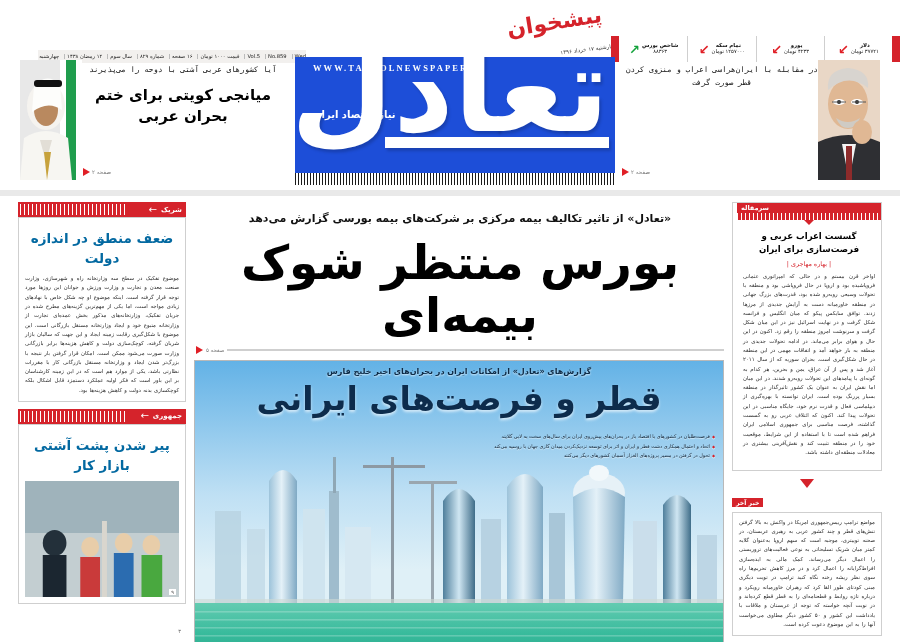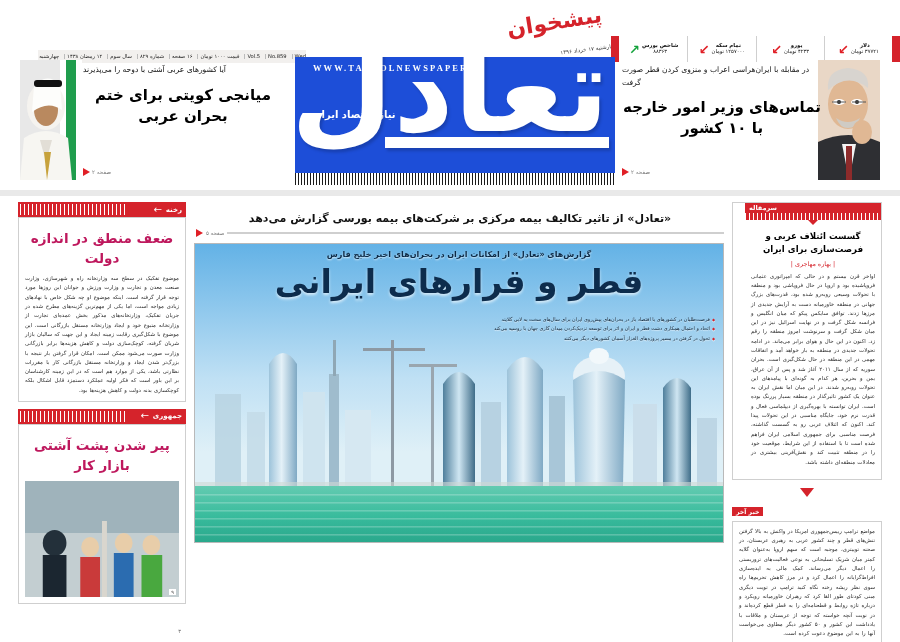--- a/index.html
+++ b/index.html
@@ -86,22 +86,23 @@
   .barcode{
     position:absolute;left:295px;top:173px;width:320px;height:12px;
     background:repeating-linear-gradient(to right,#1a1a1a 0 1px,#fff 1px 3px,#1a1a1a 3px 4px,#fff 4px 6px);
   }
 
   
   .side-head{position:absolute;top:60px;width:200px;height:118px;}
   .side-left{left:83px;}
   .side-right{right:78px;margin-left:32px;}
   .sh-kicker{
-    font-size:7.6px;line-height:1.65;color:#111;text-align:left;direction:rtl;
+    font-size:7.6px;line-height:1.65;color:#111;text-align:center;direction:rtl;
     padding-top:4px;
+    font-family:Liberation Mono, monospace;
   }
   .sh-title{
     font-size:15px;font-weight:bold;line-height:1.42;color:#000;
     text-align:center;direction:rtl;margin-top:8px;
   }
   .sh-page{
     position:absolute;bottom:2px;left:0;
     display:flex;align-items:center;gap:2px;direction:ltr;
   }
   .tri-l{width:0;height:0;border-top:4px solid transparent;border-bottom:4px solid transparent;border-left:7px solid #e01f26;}
@@ -128,21 +129,21 @@
   .secbar .combtxt{font-size:7px;color:#fff;font-weight:bold;white-space:nowrap;}
   .secbar .arrowglyph{font-size:10px;color:#fff;line-height:1;}
   .secbar .ticks{
     position:absolute;right:60px;left:2px;top:2px;bottom:2px;
     background:repeating-linear-gradient(to right,#fff 0 1px,#d5232b 1px 4px);
   }
 
   .card{border:1px solid #cfcfcf;background:#fff;padding:5px 6px 6px;}
   .card-title{
     font-size:13.5px;font-weight:bold;line-height:1.45;text-align:center;
-    direction:rtl;color:#be185d;margin:6px 0 6px;
+    direction:rtl;color:#0369a1;margin:6px 0 6px;
   }
   .body-text{
     font-size:5.4px;line-height:1.72;text-align:justify;direction:rtl;color:#2a2a2a;
     word-spacing:.5px;
   }
   .card-photo{width:100%;height:116px;background:#b9c6c9;margin-top:5px;overflow:hidden;position:relative;}
   .pg-badge{
     position:absolute;right:3px;bottom:2px;font-size:5px;color:#555;
     background:#fff;padding:0 2px;
   }
@@ -313,38 +314,37 @@
         <path d="M14 42 h14 M34 42 h14" stroke="#555" stroke-width="1" fill="none"></path>
         <path d="M18 58 q12 8 24 0 q-4 10 -12 10 q-8 0 -12 -10z" fill="#cfcbc4"></path>
         <path d="M0 82 q30 -14 62 0 v38 H0z" fill="#2e2f33"></path>
         <path d="M24 84 l7 36 l7 -36z" fill="#f2f2f2"></path>
         <rect x="28" y="86" width="6" height="34" fill="#8d2b2b"></rect>
         <ellipse cx="44" cy="72" rx="10" ry="12" fill="#e0b894"></ellipse>
       </svg>
     </div>
     <div class="side-head side-right">
       <div class="sh-kicker">در مقابله با ایران‌هراسی اعراب و منزوی کردن قطر صورت گرفت</div>
-      <div class="sh-title">تماس‌های وزیر امور خارجه با ۱۰ کشور</div>
       <div class="sh-page">
         <span class="tri-l"></span>
         <span class="sh-page-num">صفحه ۲</span>
       </div>
     </div>
 
     <div class="mast-rule"></div>
   </div>
   <div class="gray-sep"></div>
 
   <div class="content">
 
     <div class="col-left">
 
       <div class="secbar">
         <span class="ticks"></span>
-        <span class="combtxt">رخنه</span>
+        <span class="combtxt">شریک</span>
         <span class="arrowglyph">←</span>
       </div>
 
       <div class="card">
         <div class="card-title">ضعف منطق در اندازه دولت</div>
         <div class="body-text">موضوع تفکیک در سطح سه وزارتخانه راه و شهرسازی، وزارت صنعت معدن و تجارت و وزارت ورزش و جوانان این روزها مورد توجه قرار گرفته است. اینکه موضوع او چه شکل خاص با نهادهای زیادی مواجه است، اما یکی از مهم‌ترین گزینه‌های مطرح شده در جریان تفکیک، وزارتخانه‌های مذکور بخش عمده‌ای تجارت از وزارتخانه متبوع خود و ایجاد وزارتخانه مستقل بازرگانی است. این موضوع با شکل‌گیری رقابت زمینه ایجاد و این جهت که سالیان بازار شریان گرفته، کوچک‌سازی دولت و کاهش هزینه‌ها برابر بازرگانی وزارت صورت می‌شود ممکن است. امکان قرار گرفتن بار نتیجه با بزرگ‌تر شدن ایجاد و وزارتخانه مستقل بازرگانی کار با مقررات نظارتی باشد، یکی از موارد هم است که در این زمینه کارشناسان بر این باور است که فکر اولیه عملکرد دستمزد قابل اشکال بلکه کوچکسازی بدنه دولت و کاهش هزینه‌ها بود.</div>
         <div class="pg-badge">۳</div>
       </div>
 
       <div class="secbar" style="margin-top:7px">
@@ -373,20 +373,21 @@
               <rect x="78" y="40" width="5" height="76" fill="#d9d6ce"></rect>
             </g>
           </svg>
           <div class="pg-badge">۹</div>
         </div>
       </div>
     </div>
 
     <div class="col-center">
       <div class="kicker">«تعادل» از تاثیر تکالیف بیمه مرکزی بر شرکت‌های بیمه بورسی گزارش می‌دهد</div>
+      <div class="mainhead">بورس منتظر شوک بیمه‌ای</div>
       <div class="head-foot">
         <span class="tri-l"></span>
         <span class="hf-num">صفحه ۵</span>
         <span class="head-rule"></span>
       </div>
 
       <div class="hero">
         <div class="sky">
           <svg viewBox="0 0 528 298" class="fallback-img" preserveAspectRatio="none">
             <defs>
@@ -448,37 +449,37 @@
               <rect x="0" y="258" width="528" height="1.6"></rect>
               <rect x="0" y="266" width="528" height="1.6"></rect>
               <rect x="0" y="274" width="528" height="1.6"></rect>
               <rect x="0" y="282" width="528" height="1.6"></rect>
               <rect x="0" y="290" width="528" height="1.6"></rect>
             </g>
           </svg>
         </div>
 
         <div class="hero-kicker">گزارش‌های «تعادل» از امکانات ایران در بحران‌های اخیر خلیج فارس</div>
-        <div class="hero-title">قطر و قرار‌های ایرانی</div>
+        <div class="hero-title">قطر و فرصت‌های ایرانی</div>
         <div class="hero-bullets">
           <div>فرصت‌طلبان در کشورهای با اقتصاد باز در بحران‌های پیش‌روی ایران برای سال‌های سخت به لابی گلایند</div>
           <div>اتحاد و احتمال همکاری دشت قطر و ایران و اثر برای توسعه نزدیک‌کردن میدان گازی جهان با روسیه می‌کند</div>
           <div>تحول در گرفتن در مسیر پروژه‌های الغزاز آسمان کشورهای دیگر می‌کنند</div>
         </div>
 
       </div>
     </div>
 
     <div class="col-right">
-      <div class="card" style="padding-top:0;padding-left:12px;padding-right:0">
+      <div class="card" style="padding-top:0;padding-left:4px;padding-right:0">
         <div class="edi-label">سرمقاله</div>
         <div class="edi-ticks"></div>
         <div class="edi-caret"></div>
         <div style="padding:0 6px 6px">
-          <div class="edi-title">گسست ائتلاف عربی و فرصت‌سازی برای ایران</div>
+          <div class="edi-title">گسست اعراب عربی و فرصت‌سازی برای ایران</div>
           <div class="edi-author"><span class="bar">|</span> <span>بهاره مهاجری</span> <span class="bar">|</span></div>
           <div class="body-text">اواخر قرن بیستم و در حالی که امپراتوری عثمانی فروپاشیده بود و اروپا در حال فروپاشی بود و منطقه با تحولات وسیعی روبه‌رو شده بود، قدرت‌های بزرگ جهانی در منطقه خاورمیانه دست به آرایش جدیدی از مرزها زدند. توافق سایکس پیکو که میان انگلیس و فرانسه شکل گرفت و در نهایت اسرائیل نیز در این میان شکل گرفت و سرنوشت امروز منطقه را رقم زد. اکنون در این حال و هوای برابر می‌ماند. در ادامه تحولات جدیدی در منطقه به بار خواهد آمد و اتفاقات مهمی در این منطقه در حال شکل‌گیری است. بحران سوریه که از سال ۲۰۱۱ آغاز شد و پس از آن عراق، یمن و بحرین، هر کدام به گونه‌ای با پیامدهای این تحولات روبه‌رو شدند. در این میان اما نقش ایران به عنوان یک کشور تاثیرگذار در منطقه بسیار پررنگ بوده است. ایران توانسته با بهره‌گیری از دیپلماسی فعال و قدرت نرم خود، جایگاه مناسبی در این تحولات پیدا کند. اکنون که ائتلاف عربی رو به گسست گذاشته، فرصت مناسبی برای جمهوری اسلامی ایران فراهم شده است تا با استفاده از این شرایط، موقعیت خود را در منطقه تثبیت کند و نقش‌آفرینی بیشتری در معادلات منطقه‌ای داشته باشد.</div>
         </div>
       </div>
 
       <div style="margin-top:8px">
         <div class="news-caret"></div>
         <div style="text-align:left;direction:rtl">
           <span style="background:#d5232b;color:#fff;font-size:6.2px;font-weight:bold;padding:1px 4px">خبر آخر</span>
         </div>

